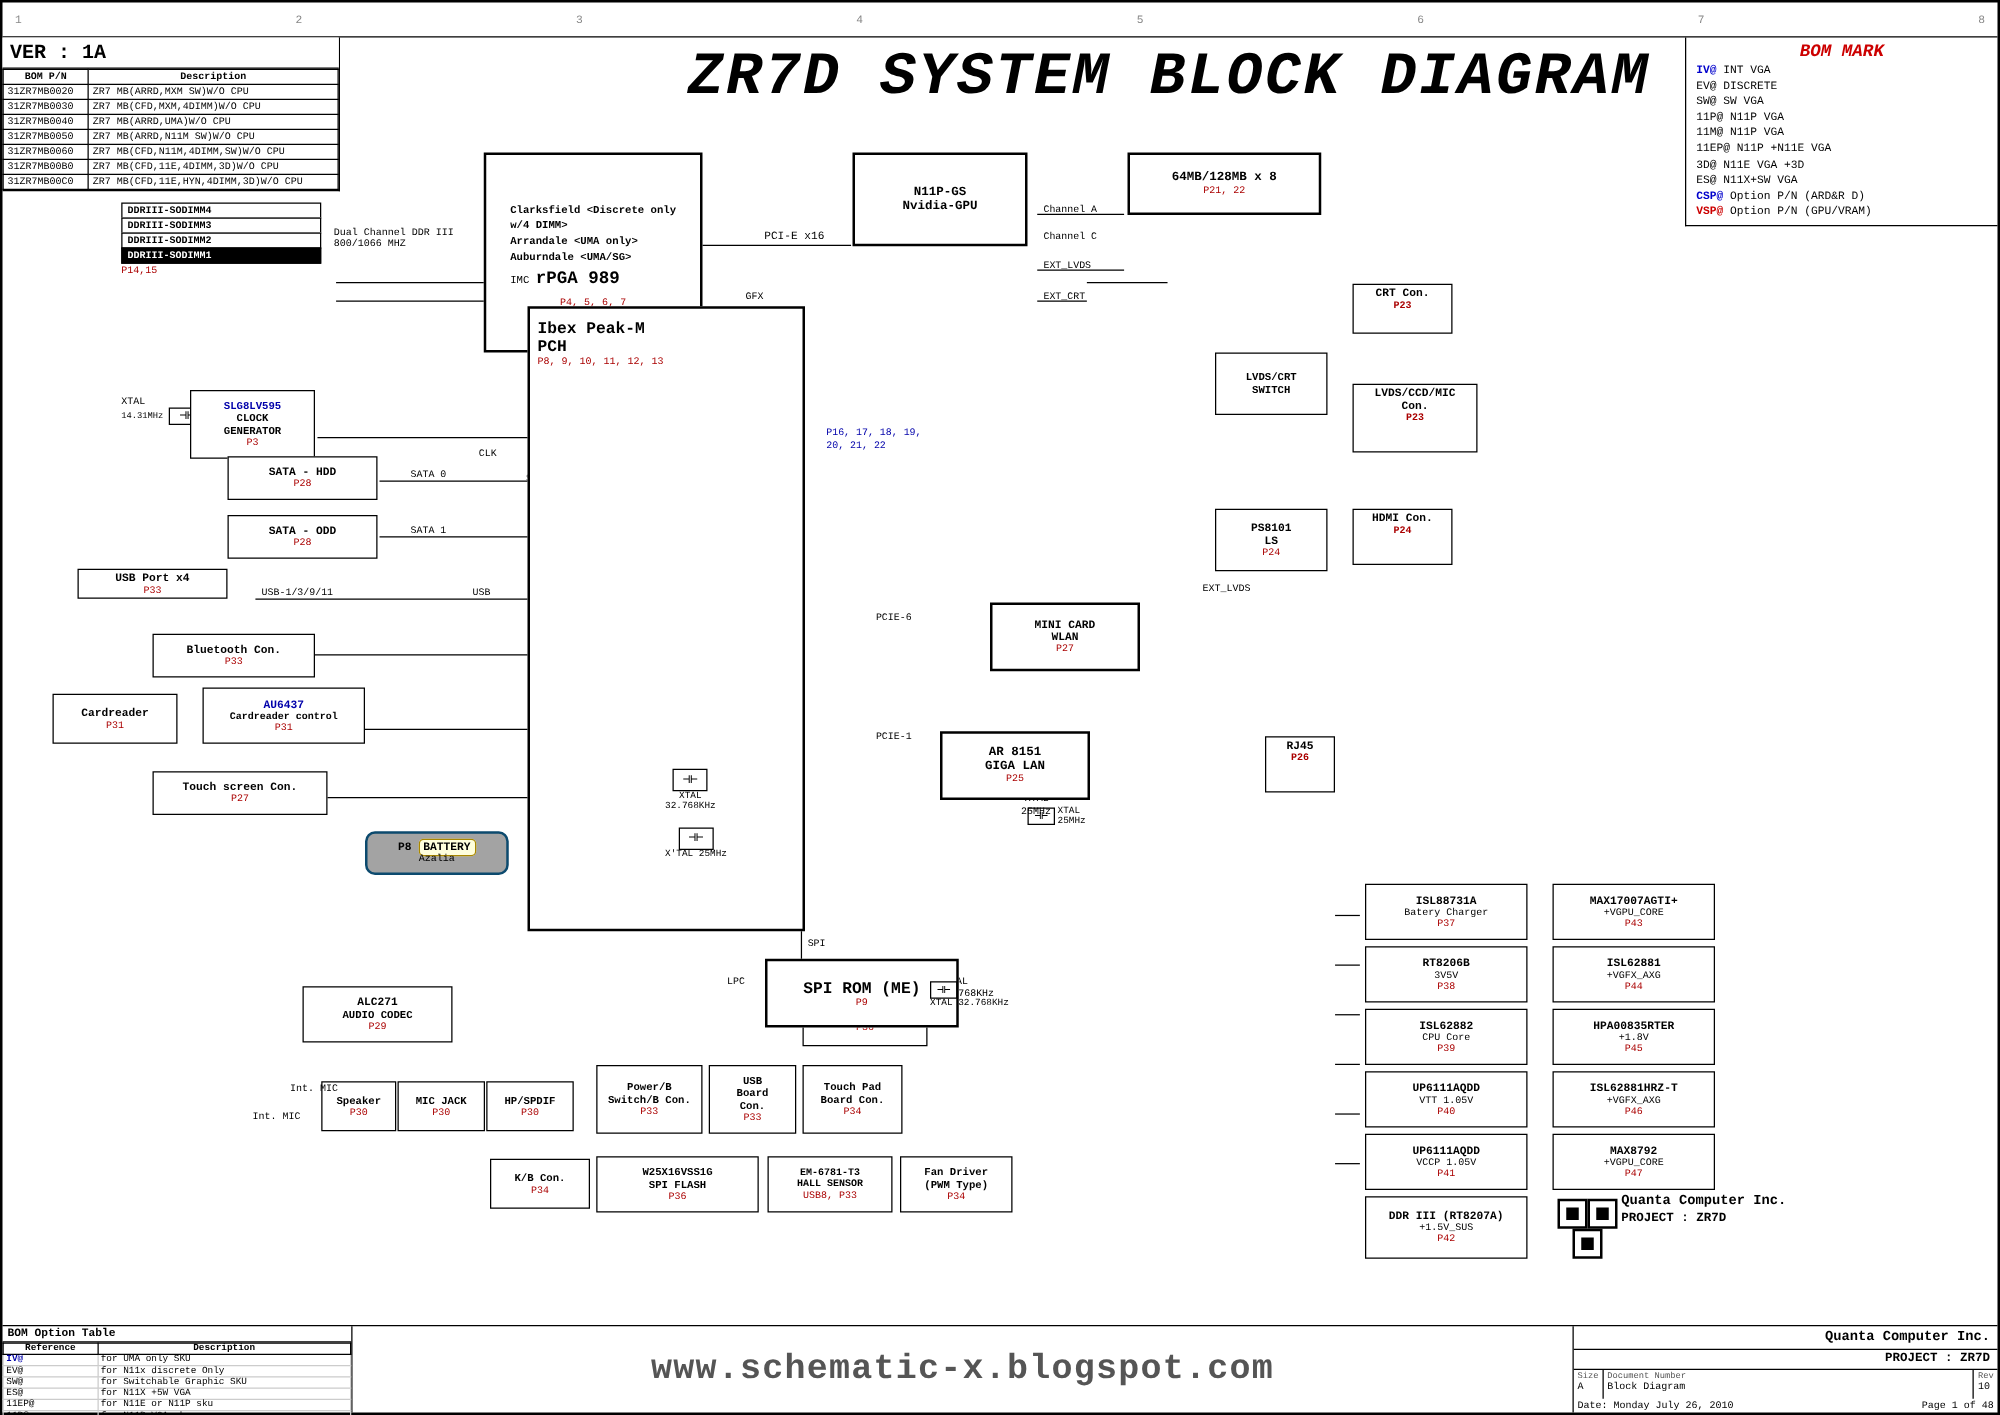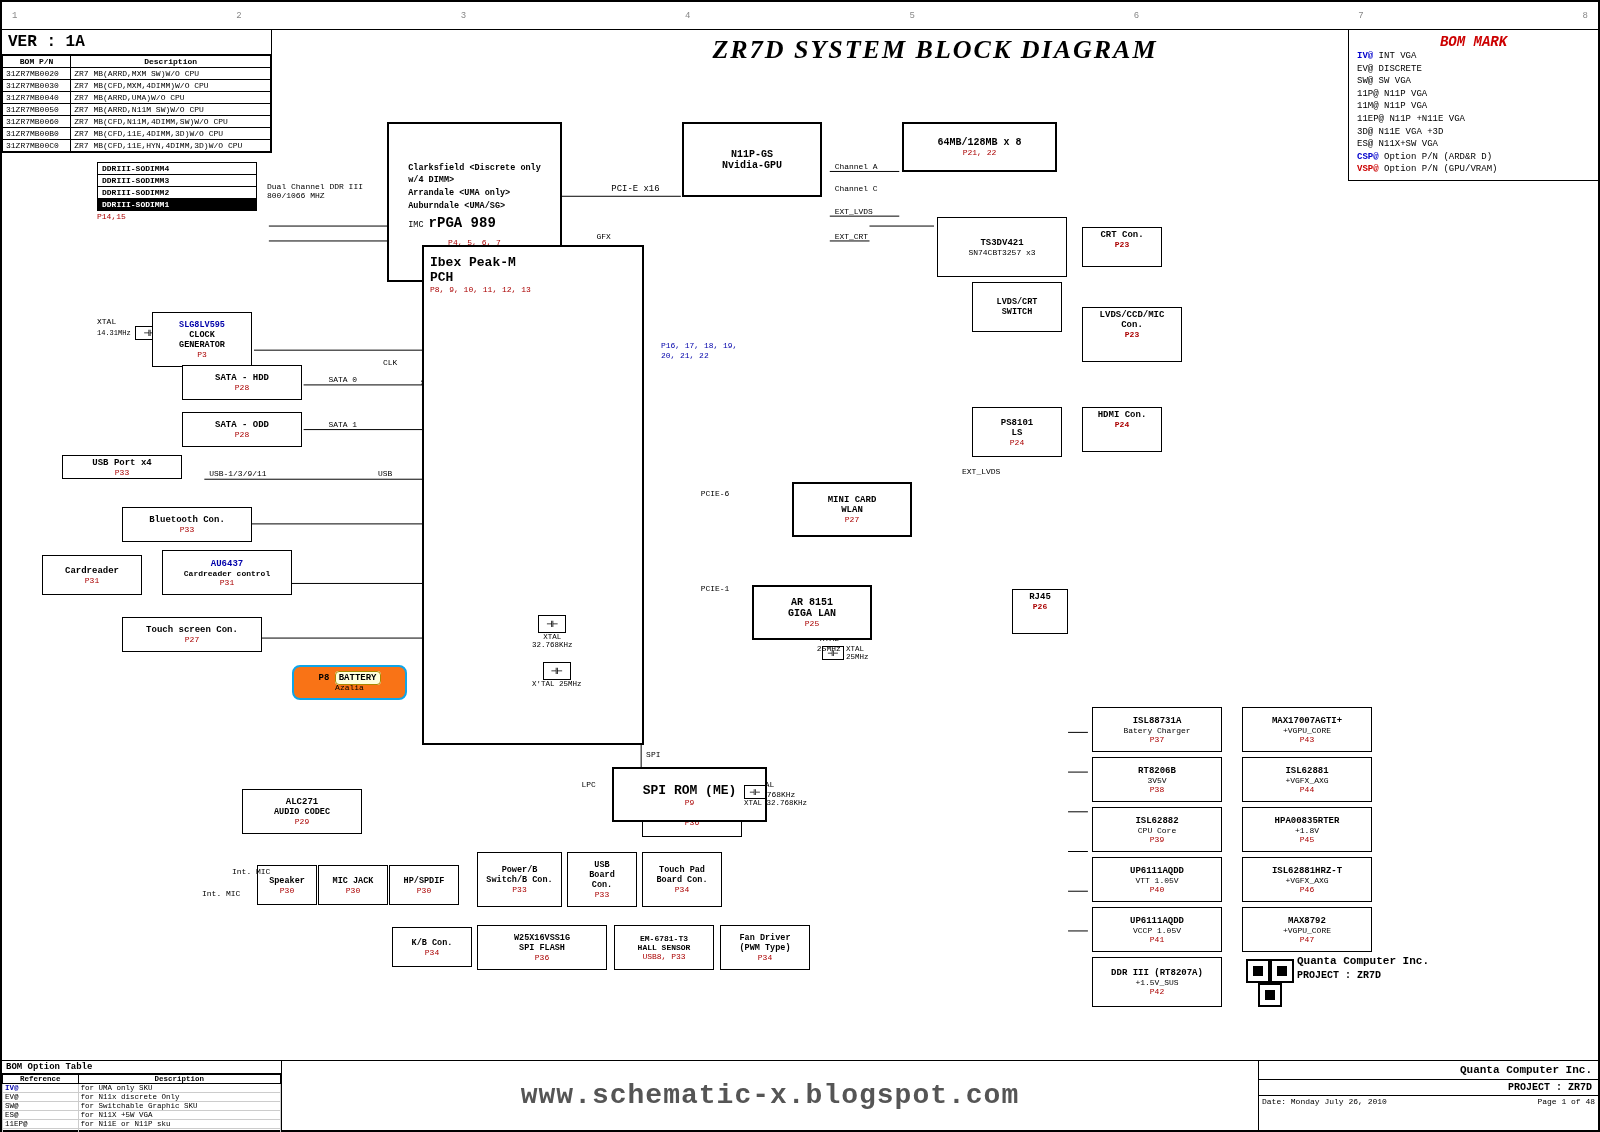--- a/index.html
+++ b/index.html
@@ -57,26 +57,25 @@
       background: #fff;
       font-weight: bold;
     }
     
     .main-title {
       position: absolute;
       top: 28px;
       left: 270px;
       right: 0;
       text-align: center;
-      font-size: 26px;
+      font-size: 48px;
       font-weight: bold;
       font-style: italic;
       padding: 5px 0;
       letter-spacing: 2px;
-      font-family: Liberation Serif, serif;
     }
     
     .bom-mark {
       position: absolute;
       top: 28px;
       right: 0;
       width: 250px;
       border-left: 1px solid #000;
       border-bottom: 1px solid #000;
       padding: 4px 8px;
@@ -205,22 +204,22 @@
       font-size: 8px;
     }
     .doc-cell:last-child { border-right: none; }
     .doc-label { color: #555; font-size: 7px; }
     
     .thick-block {
       border: 2px solid #000;
     }
     
     .battery-block {
-      background: #f97316;
-      border: 2px solid #0ea5e9;
+      background: #a3a3a3;
+      border: 2px solid #0c4a6e;
     }
     
     .pch-block {
       position: absolute;
       border: 2px solid #000;
       background: #fff;
     }
     
     .gpu-block {
       border: 2px solid #000;
@@ -526,24 +525,20 @@
     <div class="connector-block" style="position:absolute; top:492px; left:1010px; width:56px; height:45px;">
       <div>RJ45</div>
       <div style="font-size:8px; color:#a00;">P26</div>
     </div>
 
     <div class="block" style="position:absolute; top:385px; left:790px; width:120px; height:55px; border:2px solid #000;">
       <div style="font-size:9px; font-weight:bold;">MINI CARD<br>WLAN</div>
       <div style="font-size:8px; color:#a00;">P27</div>
     </div>
 
-    <div class="block" style="position:absolute; top:120px; left:935px; width:130px; height:60px;">
-      <div style="font-size:9px; font-weight:bold;">TS3DV421</div>
-      <div style="font-size:8px;">SN74CBT3257 x3</div>
-    </div>
 
     <div class="block" style="position:absolute; top:185px; left:970px; width:90px; height:50px;">
       <div style="font-size:8.5px; font-weight:bold;">LVDS/CRT<br>SWITCH</div>
     </div>
 
     <div class="connector-block" style="position:absolute; top:130px; left:1080px; width:80px; height:40px;">
       <div>CRT Con.</div>
       <div style="font-size:8px; color:#a00;">P23</div>
     </div>
 
@@ -764,20 +759,34 @@
         </table>
     </div>
 
     <div class="website-area">
       <span>www.schematic-x.blogspot.com</span>
     </div>
 
     <div class="doc-info">
       <div class="doc-company">Quanta Computer Inc.</div>
       <div class="doc-project">PROJECT : ZR7D</div>
+      <div class="doc-grid">
+        <div class="doc-cell">
+          <div class="doc-label">Size</div>
+          <div>A</div>
+        </div>
+        <div class="doc-cell" style="flex:2;">
+          <div class="doc-label">Document Number</div>
+          <div>Block Diagram</div>
+        </div>
+        <div class="doc-cell">
+          <div class="doc-label">Rev</div>
+          <div>10</div>
+        </div>
+      </div>
       <div style="display:flex; justify-content:space-between; padding:1px 3px; font-size:8px;">
         <div>Date: <span>Monday July 26, 2010</span></div>
         <div>Page 1 of 48</div>
       </div>
     </div>
   </div>
 
   <div style="position:absolute; right:0; top:50%; transform:translateY(-50%); width:18px; writing-mode:vertical-rl; text-align:center;">
     <div style="height:2px; background:#000; margin:5px 0;"></div>
   </div>

